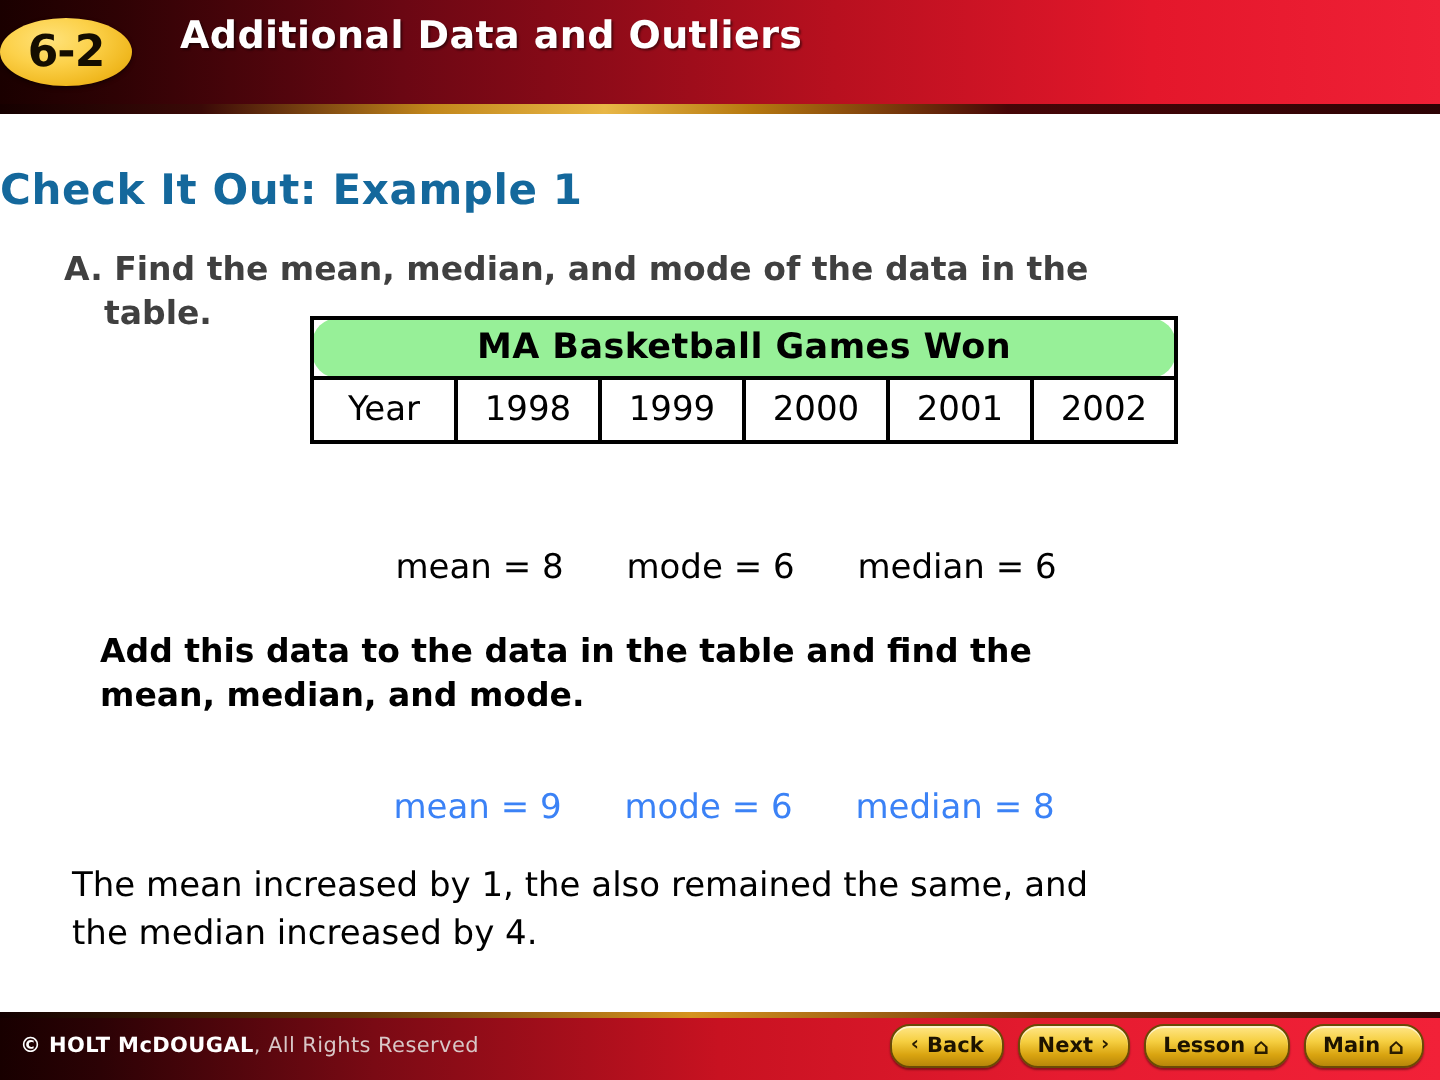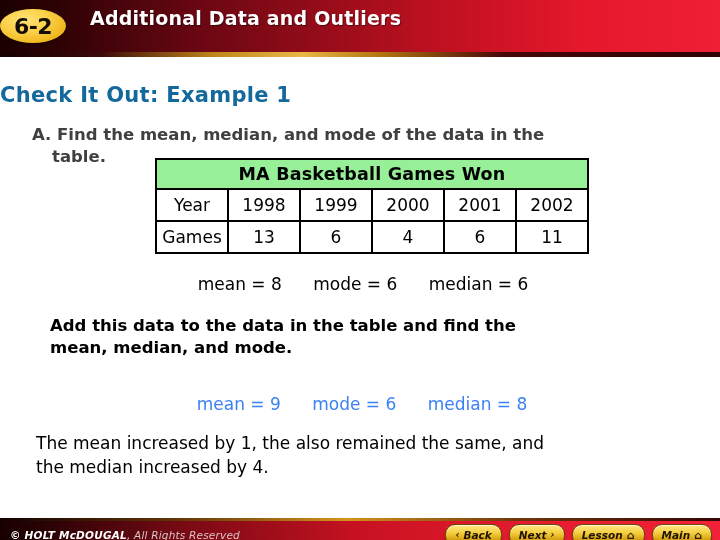--- a/index.html
+++ b/index.html
@@ -116,20 +116,21 @@
     height: 28px;
     padding: 1px 2px;
     background: #ffffff;
   }
   table.data-table td.title-cell {
     background: #97f098;
     font-weight: bold;
     font-size: 17.5px;
     height: 26px;
     letter-spacing: 0.2px;
+    border-radius: 13px;
   }
   table.data-table td.rowlabel {
     width: 92px;
   }
   table.data-table td.datacell {
     width: 68px;
   }
 
   
   .answers-a {
@@ -183,24 +184,23 @@
     line-height: 24px;
     font-family: "DejaVu Sans", sans-serif;
   }
   .conclusion span { display: block; }
 
   
   .footer-bar {
     position: absolute;
     left: 0; bottom: 0;
     width: 720px;
-    height: 22px;
+    height: 34px;
     background: linear-gradient(to right, #180000 0%, #2c0205 7%, #7a0a14 26%, #c81221 50%, #e61b30 74%, #f22138 100%);
     overflow: hidden;
-    font-style: italic;
   }
   .footer-bar::before {
     content: "";
     position: absolute;
     left: 0; top: 0;
     width: 100%;
     height: 3px;
     background: linear-gradient(to right, #120000 0%, #603f06 25%, #d8a91e 48%, #5a3c05 72%, #140000 100%);
     opacity: 0.85;
   }
@@ -270,28 +270,20 @@
           <tr>
         <td class="title-cell" colspan="6">MA Basketball Games Won</td>
       </tr>
       <tr>
         <td class="rowlabel">Year</td>
         <td class="datacell">1998</td>
         <td class="datacell">1999</td>
         <td class="datacell">2000</td>
         <td class="datacell">2001</td>
         <td class="datacell">2002</td>
-      </tr>
-      <tr>
-        <td class="rowlabel">Games</td>
-        <td class="datacell">13</td>
-        <td class="datacell">6</td>
-        <td class="datacell">4</td>
-        <td class="datacell">6</td>
-        <td class="datacell">11</td>
       </tr>
     </tbody>
       </table>
   </div>
 
   <div class="answers-a">
     <span>mean = 8</span>
     <span>mode = 6</span>
     <span>median = 6</span>
   </div>

